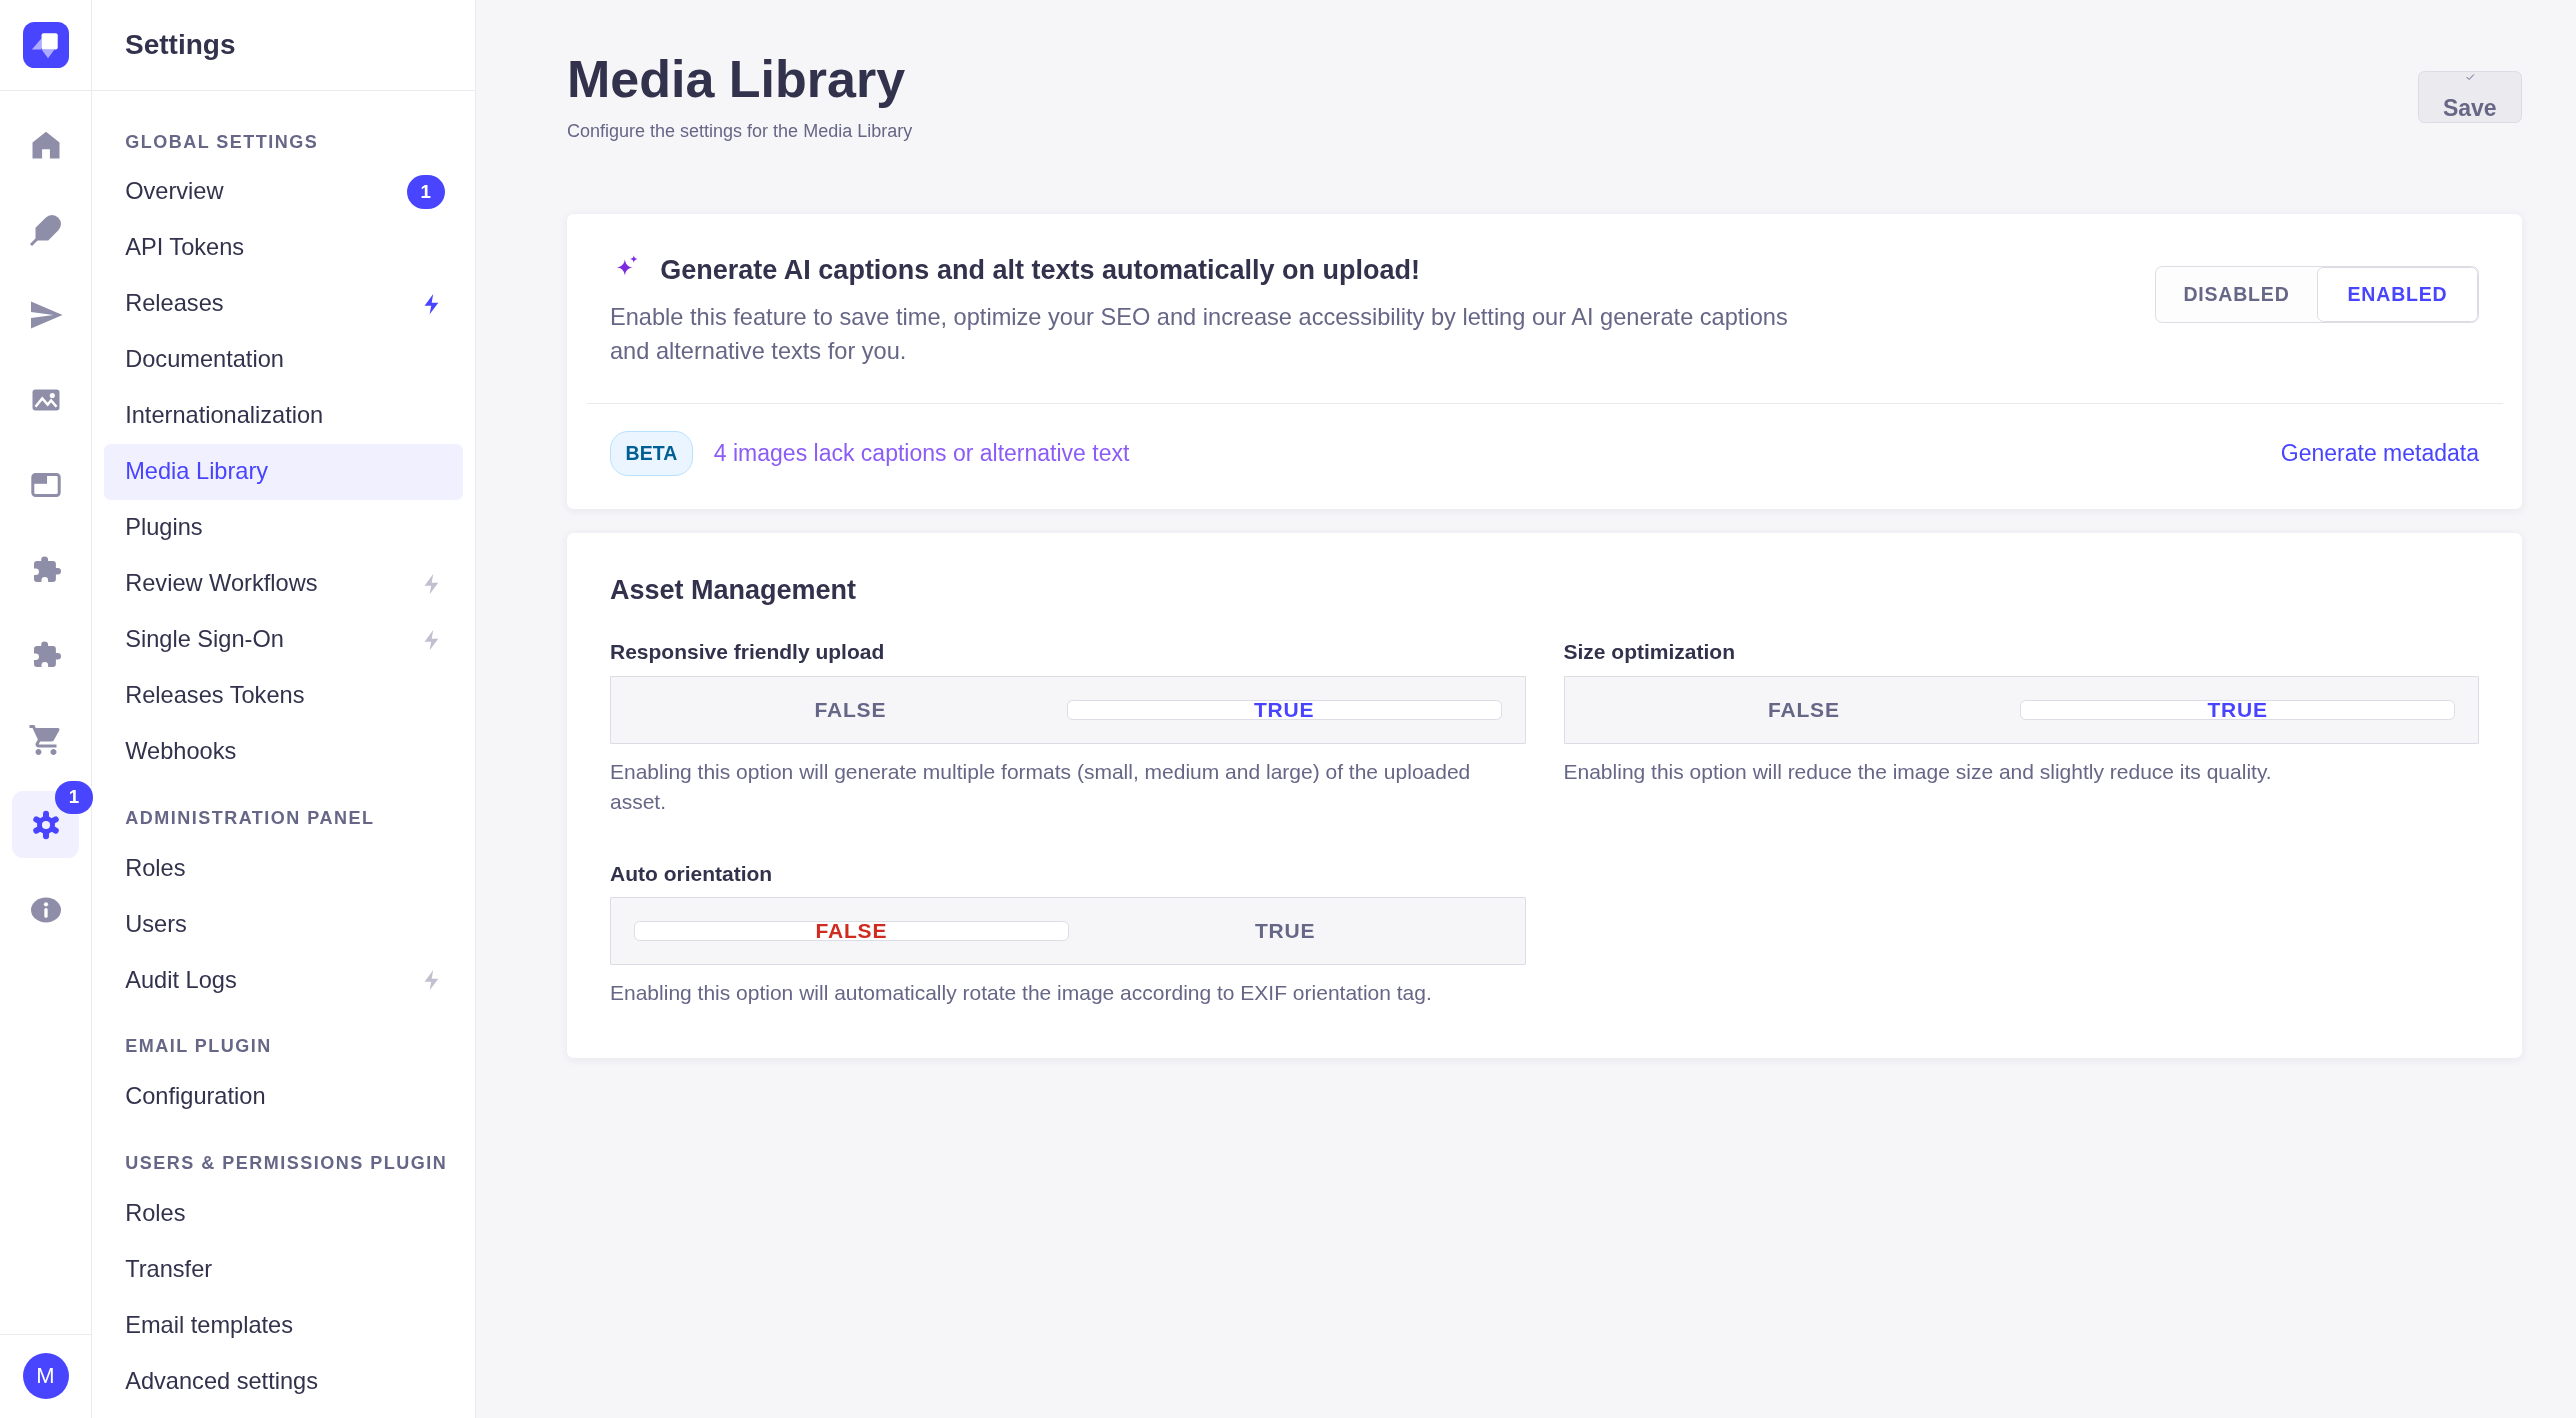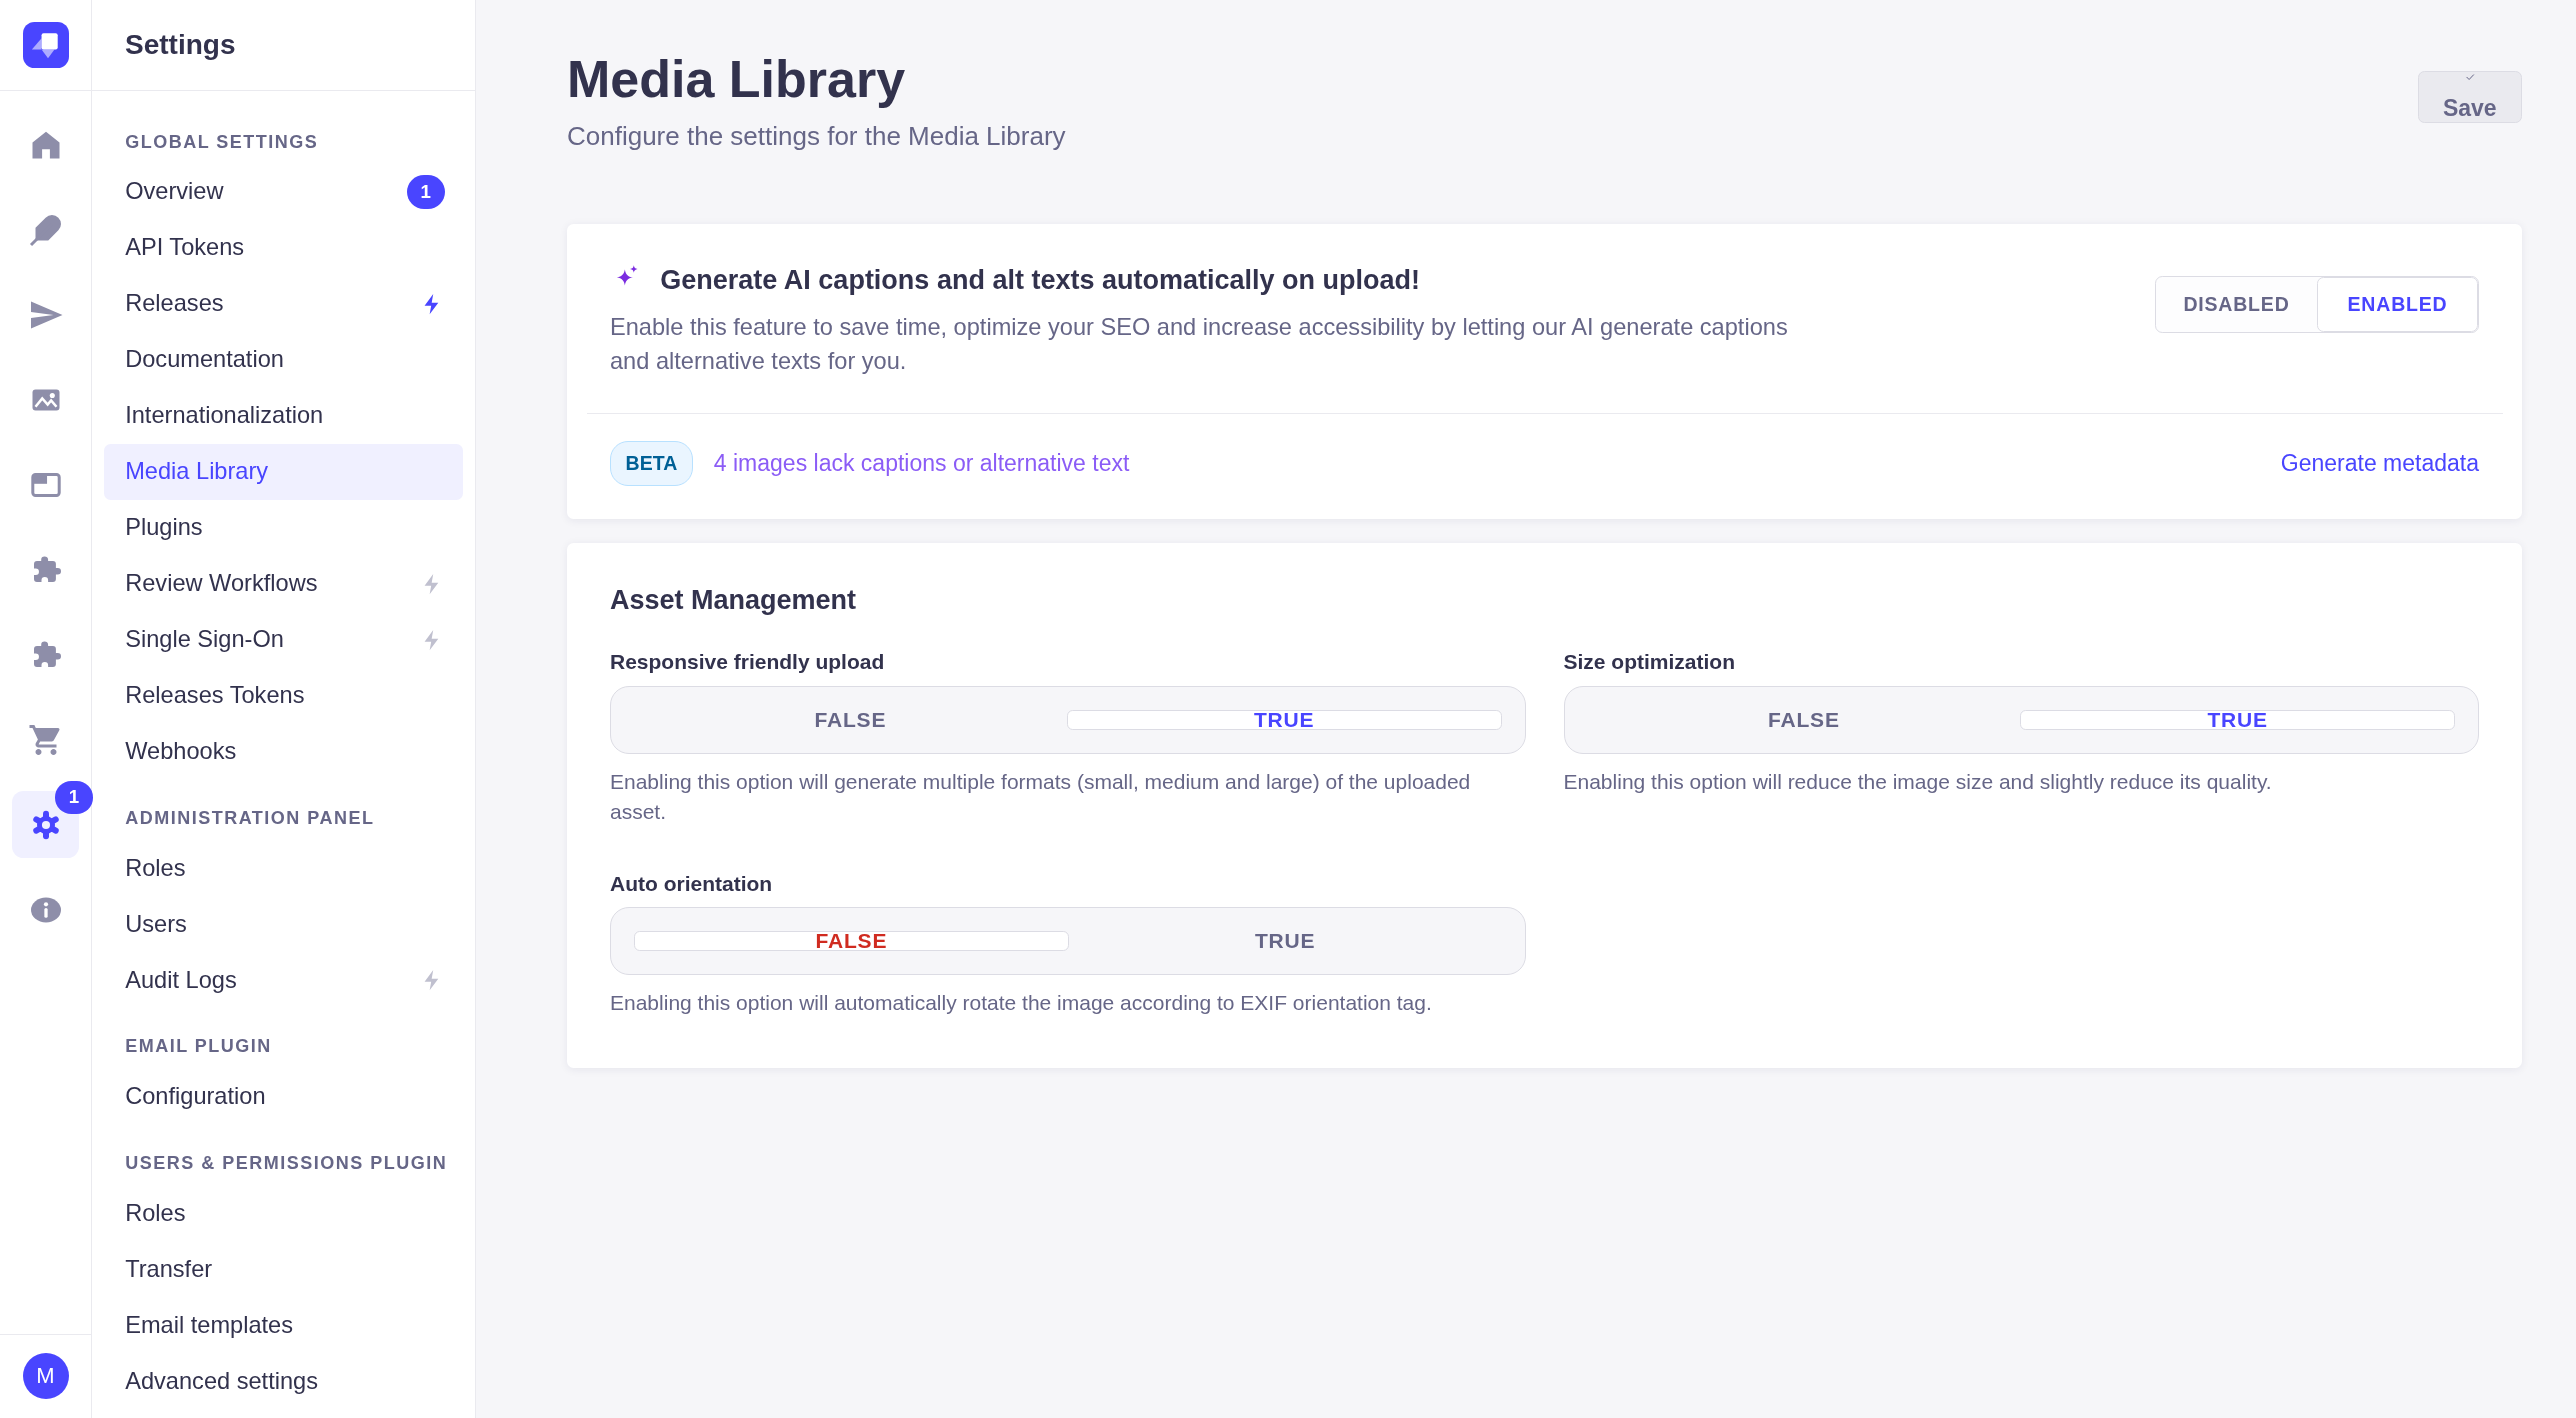--- a/index.html
+++ b/index.html
@@ -50,21 +50,21 @@
     background:#4945ff; color:#fff; font-size:18.7px; font-weight:700;
     display:flex; align-items:center; justify-content:center; padding:0 8.1px; }
   .bolt { margin-left:auto; width:24.4px; height:24.4px; }
   .bolt-blue { color:#4945ff; }
   .bolt-gray { color:#c0c0cf; }
 
   
   .main { flex:1; background:#f6f6f9; padding:50px 54px 0 91px; overflow:hidden; }
   .page-header { display:flex; justify-content:space-between; align-items:flex-start; }
   .page-title { font-size:52px; font-weight:700; color:#32324d; line-height:1.15; }
-  .page-subtitle { font-size:26px; color:#666687; margin-top:11.4px; }
+  .page-subtitle { font-size:18px; color:#666687; margin-top:11.4px; }
   .save-btn { margin-top:21px; height:52px; padding:0 24.4px; border-radius:6.5px;
     background:#eaeaef; border:0.8px solid #dcdce4; color:#666687; font-size:23px; font-weight:600;
     display:flex; align-items:center; gap:13px; cursor:pointer; font-family:inherit;flex-direction:column; }
   .save-btn svg { width:24.4px; height:24.4px; }
 
   .card { background:#fff; border-radius:6.5px; box-shadow:0 1.6px 8.1px rgba(33,33,82,0.07); }
   .card-ai { margin-top:72px; }
   .banner-row { display:flex; justify-content:space-between; align-items:flex-start;
     padding:39px 43px 0; gap:49px; }
   .banner-title { font-size:27px; font-weight:600; color:#32324d; display:flex; align-items:center; gap:16.3px; }
@@ -81,21 +81,21 @@
   .beta-row { display:flex; align-items:center; gap:21px; padding:28px 43px 33px; }
   .beta-badge { background:#eaf5ff; border:0.8px solid #b8e1ff; color:#006096;
     font-size:19.5px; font-weight:700; border-radius:18px; padding:9.8px 14.6px; }
   .beta-text { font-size:23px; color:#8b5cf6; }
   .link-btn { margin-left:auto; font-size:23px; color:#4945ff; cursor:pointer; background:none; border:none; font-family:inherit; }
 
   .card-am { margin-top:24.4px; padding:42px 43px 50px; }
   .am-title { font-size:27px; font-weight:600; color:#32324d; }
   .am-grid { display:grid; grid-template-columns:1fr 1fr; column-gap:38px; row-gap:44px; margin-top:34px; }
   .field-label { font-size:21px; font-weight:700; color:#32324d; margin-bottom:11.4px; }
-  .toggle { display:flex; border:0.8px solid #dcdce4; border-radius:19px; background:#f6f6f9; padding:23px; height:68px; }
+  .toggle { display:flex; border:0.8px solid #dcdce4; border-radius:1px; background:#f6f6f9; padding:23px; height:68px; }
   .tg-cell { flex:1; display:flex; align-items:center; justify-content:center;
     font-size:21px; font-weight:700; letter-spacing:0.8px; color:#666687; cursor:pointer; border-radius:5.7px; }
   .tg-cell.sel { background:#fff; border:0.8px solid #dcdce4; }
   .tg-cell.sel.blue { color:#4945ff; }
   .tg-cell.sel.red { color:#d02b20; }
   .field-hint { font-size:21px; color:#666687; line-height:1.45; margin-top:13px; }
 </style>
 </head>
 <body>
 

